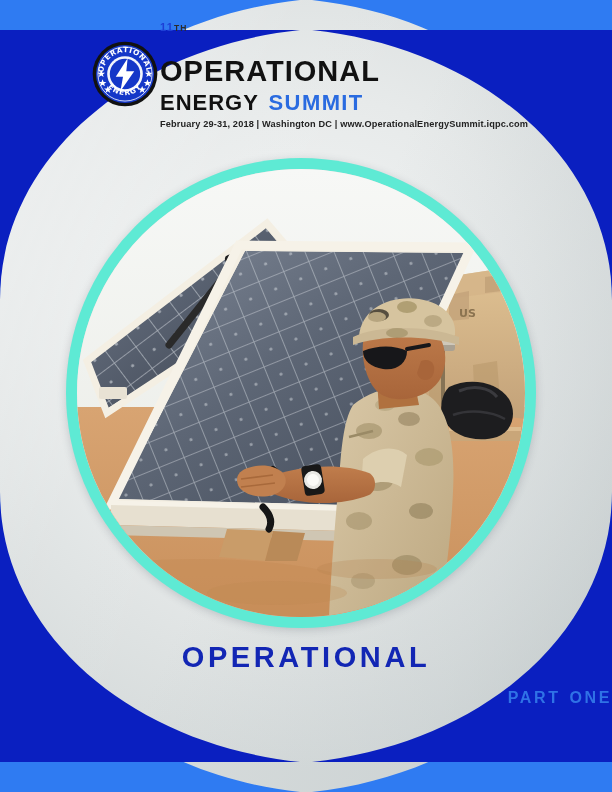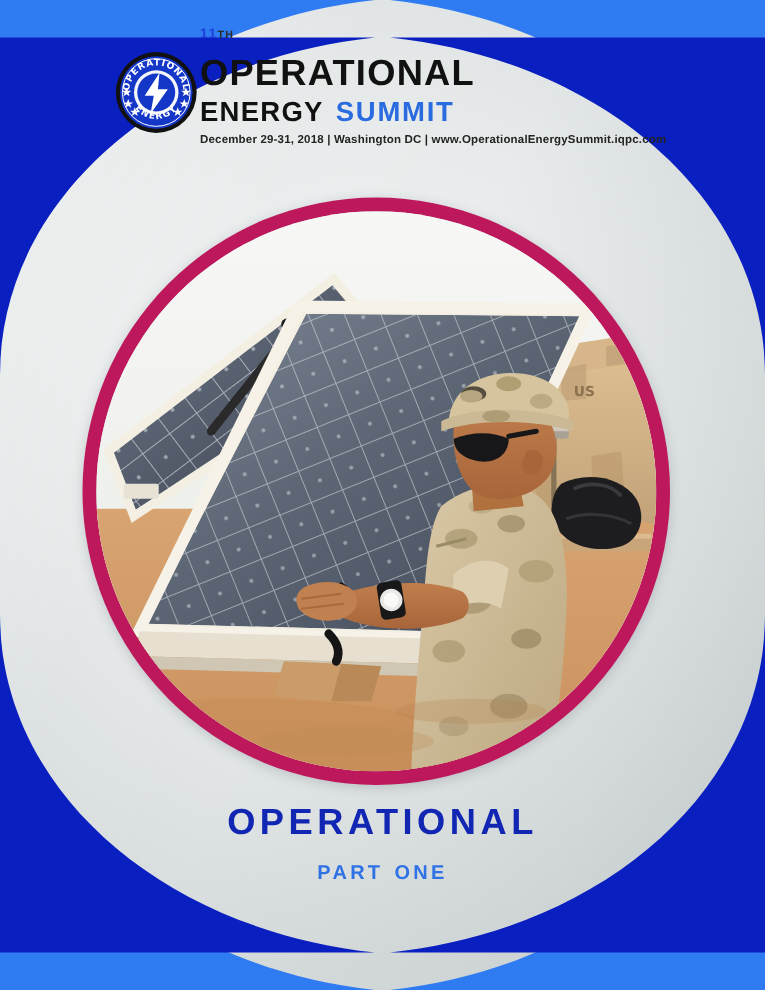--- a/index.html
+++ b/index.html
@@ -69,21 +69,21 @@
     position: absolute;
     left: 160px;
     top: 22px;
     width: 400px;
   }
   .eleventh {
     font-size: 11px;
     font-weight: bold;
     letter-spacing: 1.2px;
     line-height: 11px;
-    margin-bottom: 2px;
+    margin-bottom: 14px;
     white-space: nowrap;
   }
   .eleventh .num { color: #1d3fd6; }
   .eleventh .ord { color: #2b2b2b; font-size: 8.5px; letter-spacing: 1px; }
 
   .line1, .line2 {
     font-family: "Liberation Sans", sans-serif;
     font-weight: bold;
     line-height: 0.96;
     white-space: nowrap;
@@ -115,21 +115,21 @@
   }
 
   
   .hero-ring {
     position: absolute;
     left: 66px;
     top: 158px;
     width: 470px;
     height: 470px;
     border-radius: 50%;
-    background: #be185d;
+    background: #5eead4;
     box-shadow: 0 2px 9px rgba(60,70,80,0.22);
   }
   .hero-photo {
     position: absolute;
     left: 11px;
     top: 11px;
     width: 448px;
     height: 448px;
     border-radius: 50%;
     overflow: hidden;
@@ -157,20 +157,21 @@
   }
   .cover-title .ct-sub {
     margin-top: 6px;
     font-size: 23px;
     font-weight: bold;
     color: #2f72e6;
     letter-spacing: 2.6px;
     font-variant: small-caps;
     text-transform: lowercase;
     white-space: nowrap;
+    text-align: right;
   }
 </style>
 </head>
 <body>
 
 <div class="page">
 
   <div class="bg-base"></div>
   <div class="bg-sheen"></div>
 
@@ -228,21 +229,21 @@
         </g>
       </svg>
     </div>
 
     <div class="title-block">
       <div class="eleventh">
         <span class="num">11</span><span class="ord">TH</span>
       </div>
       <div class="line1">Operational</div>
       <div class="line2"><span>Energy</span> <span class="summit">Summit</span></div>
-      <div class="tagline">December 29-31, 2018  |  Washington DC  |  www.OperationalEnergySummit.iqpc.com</div>
+      <div class="tagline">February 29-31, 2018  |  Washington DC  |  www.OperationalEnergySummit.iqpc.com</div>
     </div>
   </div>
 
   <div class="hero-ring">
     <div class="hero-photo">
       <svg viewBox="0 0 448 448" xmlns="http://www.w3.org/2000/svg">
         <defs>
           <linearGradient id="skyG" x1="0" y1="0" x2="0" y2="1">
             <stop offset="0%" stop-color="#f7f8f6"></stop>
             <stop offset="70%" stop-color="#eceee9"></stop>

